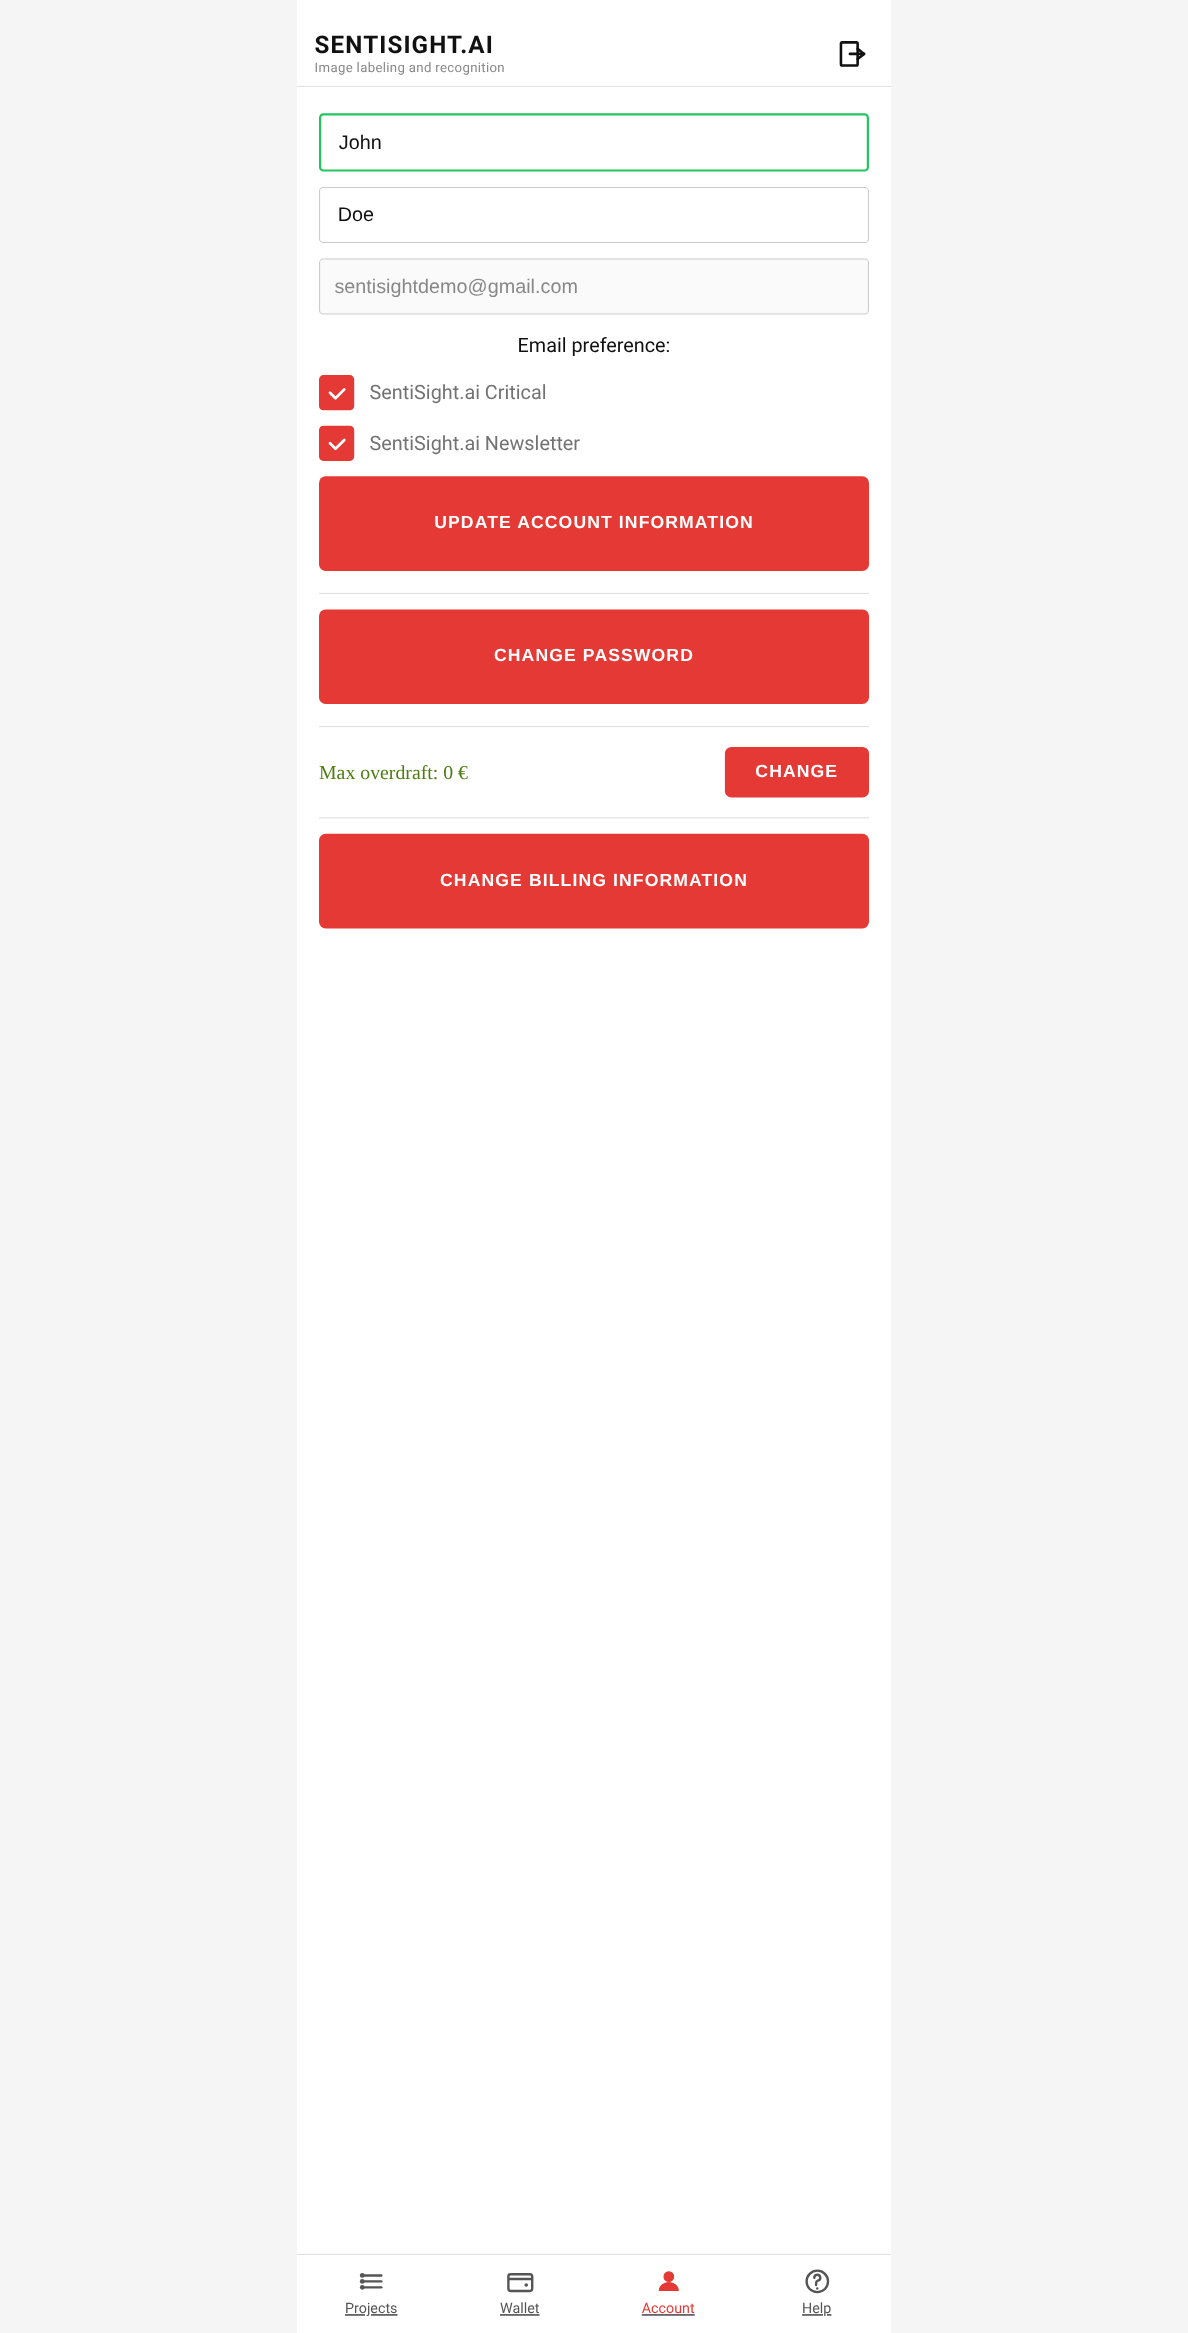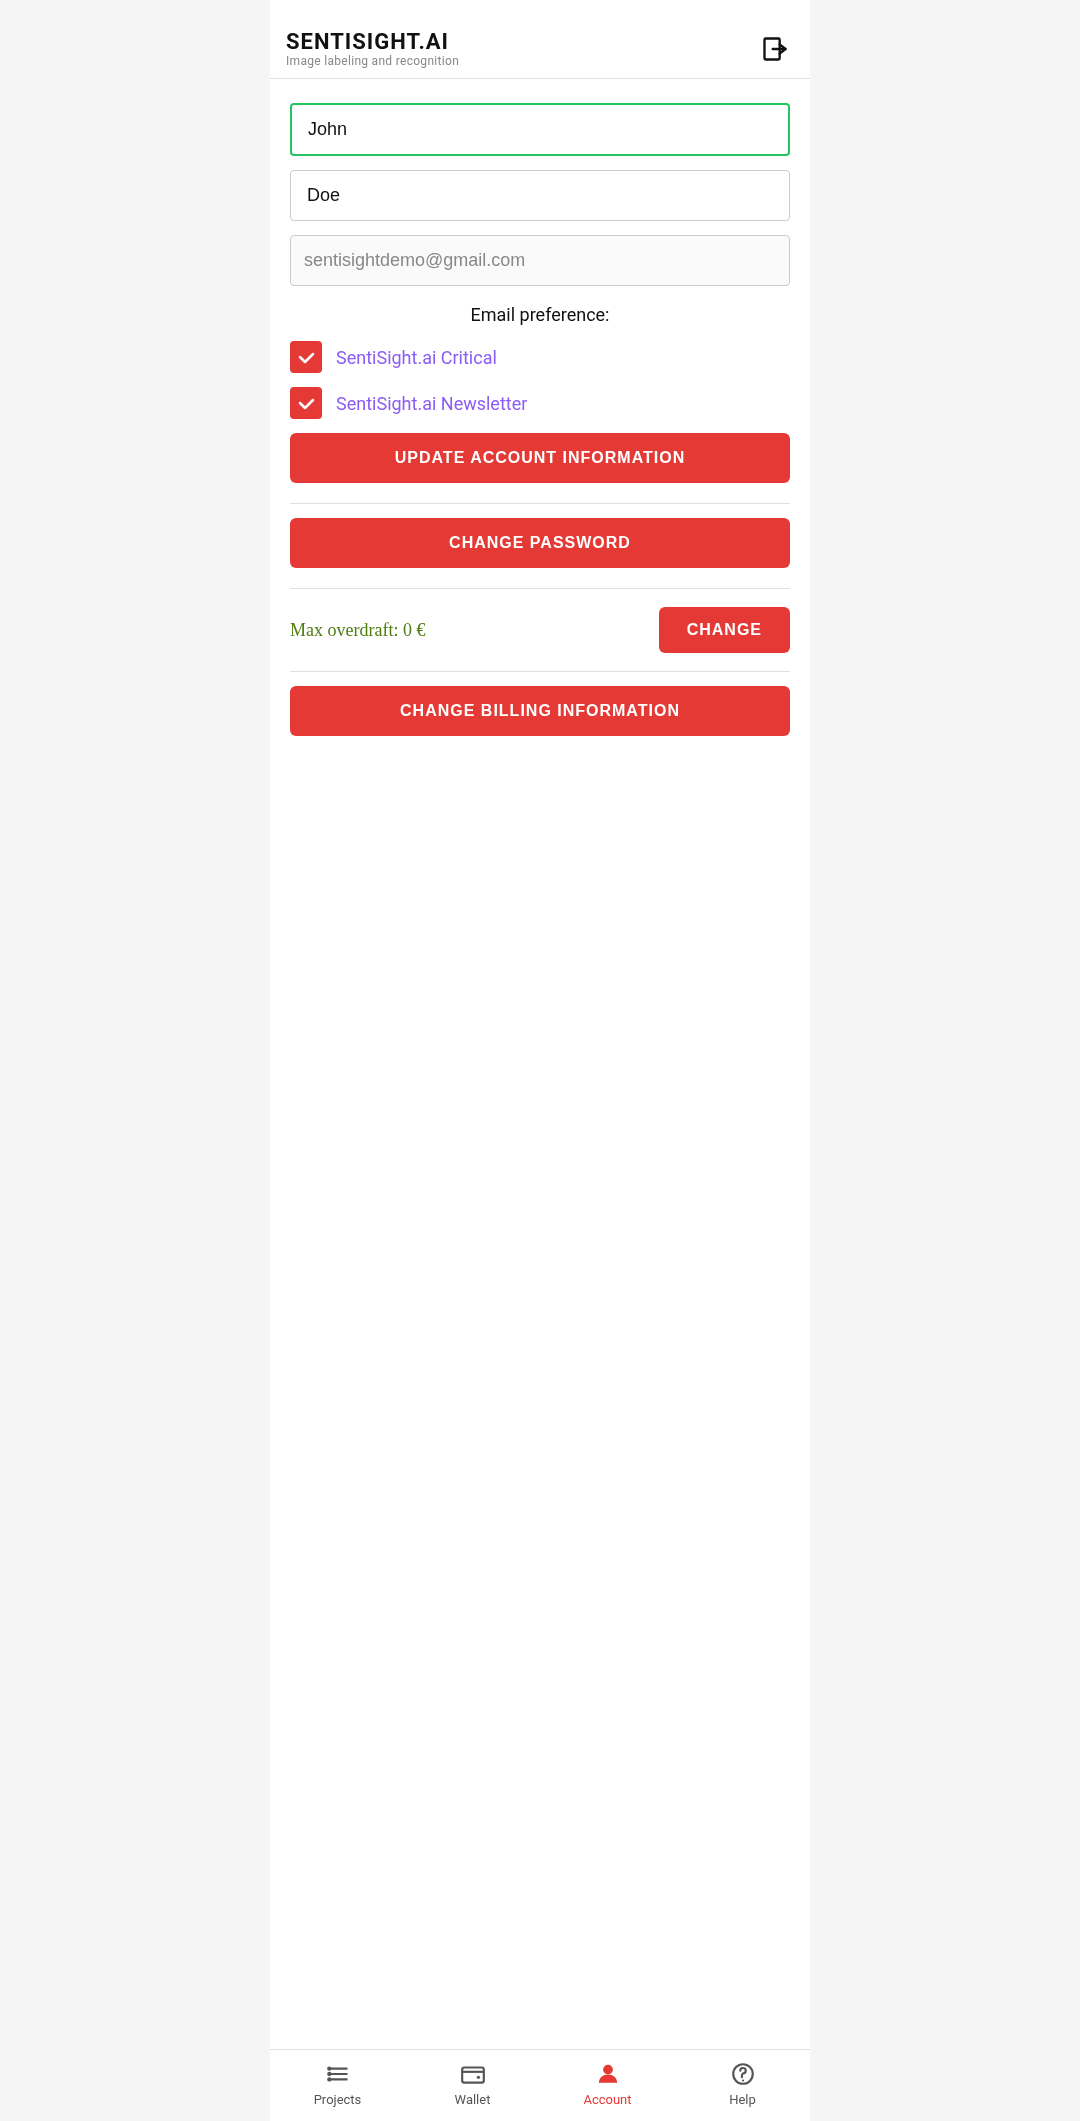--- a/index.html
+++ b/index.html
@@ -135,31 +135,31 @@
       flex-shrink: 0;
     }
 
     .checkbox-custom svg {
       width: 20px;
       height: 20px;
     }
 
     .checkbox-label {
       font-size: 18px;
-      color: #8b5cf6;
+      color: #737373;
     }
 
     
     .btn-primary {
       width: 100%;
       background: #e53935;
       color: #ffffff;
       border: none;
       border-radius: 6px;
-      padding: 16px;
+      padding: 34px;
       font-size: 16px;
       font-weight: 700;
       letter-spacing: 1px;
       cursor: pointer;
       margin-bottom: 14px;
       text-transform: uppercase;
     }
 
     
     .overdraft-row {
@@ -192,20 +192,21 @@
     
     .bottom-nav {
       background: #ffffff;
       border-top: 1px solid #e0e0e0;
       display: flex;
       justify-content: space-around;
       align-items: flex-start;
       padding: 10px 0 14px 0;
       position: sticky;
       bottom: 0;
+      text-decoration: underline;
     }
 
     .nav-item {
       display: flex;
       flex-direction: column;
       align-items: center;
       gap: 4px;
       cursor: pointer;
       min-width: 70px;
     }

